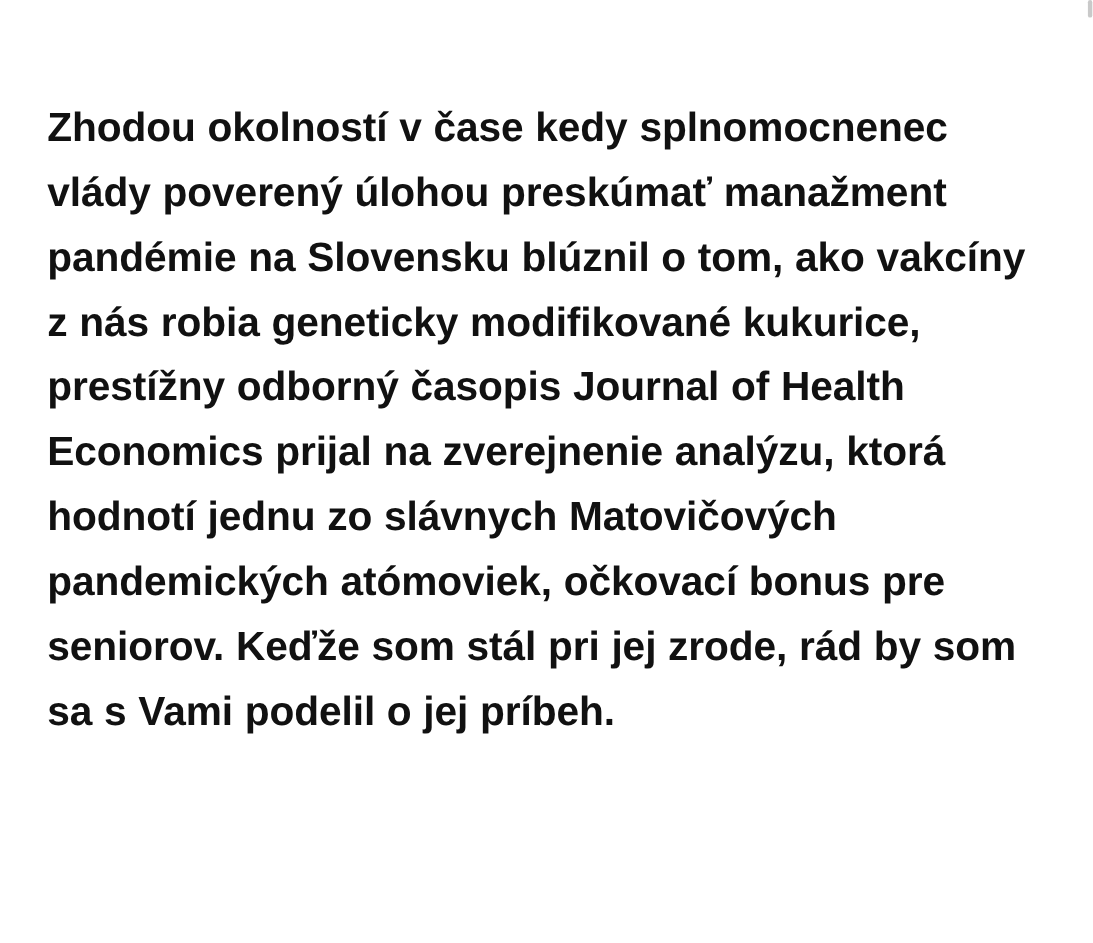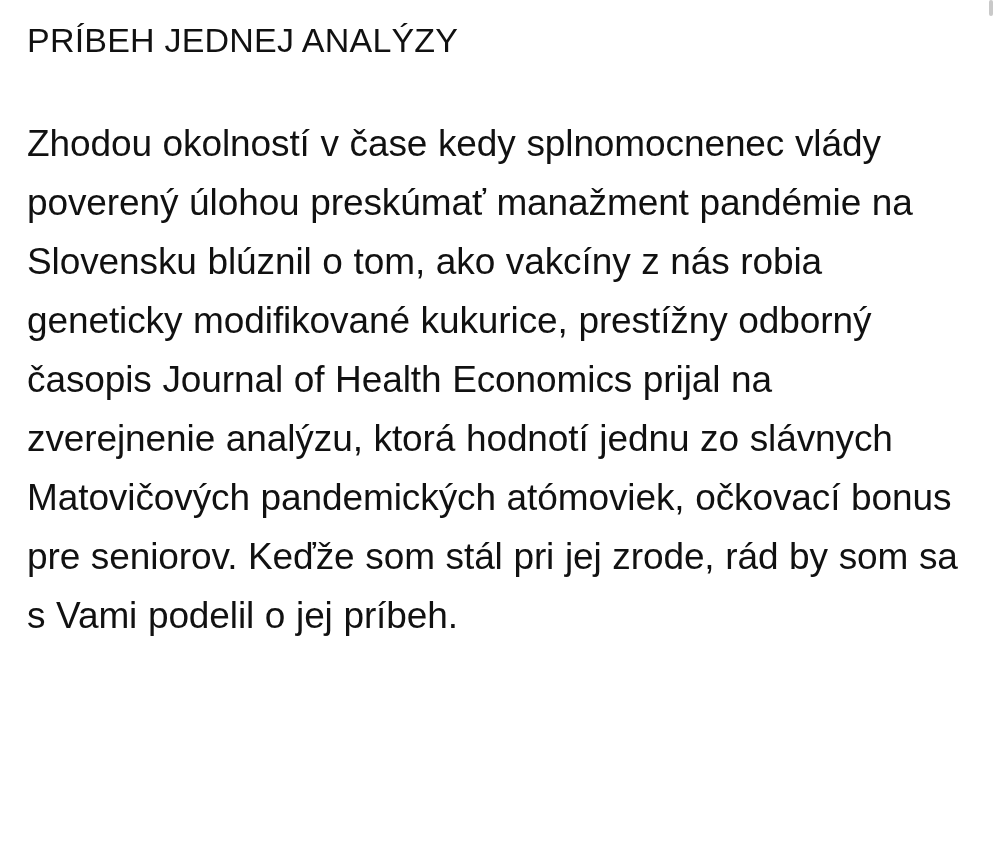--- a/index.html
+++ b/index.html
@@ -47,34 +47,33 @@
     letter-spacing: 0.2px;
     margin: 0;
     white-space: pre;
   }
   .spacer {
     height: 52px;
   }
   .doc-paragraph {
     font-size: 37px;
     line-height: 59px;
-    font-weight: 400;
-    margin: 0;
+    font-weight: 700;
+    margin: 16px;
     letter-spacing: -0.1px;
     word-spacing: 0.5px;
     text-align: left;
     max-width: 935px;
   }
 </style>
 </head>
 <body>
 
 <div class="page">
 
-  <h1 class="doc-title">PRÍBEH JEDNEJ ANALÝZY</h1>
 
   <div class="spacer"></div>
 
   <p class="doc-paragraph">Zhodou okolností v čase kedy splnomocnenec vlády poverený úlohou preskúmať manažment pandémie na Slovensku blúznil o tom, ako vakcíny z nás robia geneticky modifikované kukurice, prestížny odborný časopis Journal of Health Economics prijal na zverejnenie analýzu, ktorá hodnotí jednu zo slávnych Matovičových pandemických atómoviek, očkovací bonus pre seniorov. Keďže som stál pri jej zrode, rád by som sa s Vami podelil o jej príbeh.</p>
 
   <div class="scroll-track">
     <div class="scroll-thumb"></div>
   </div>
 
 </div>

